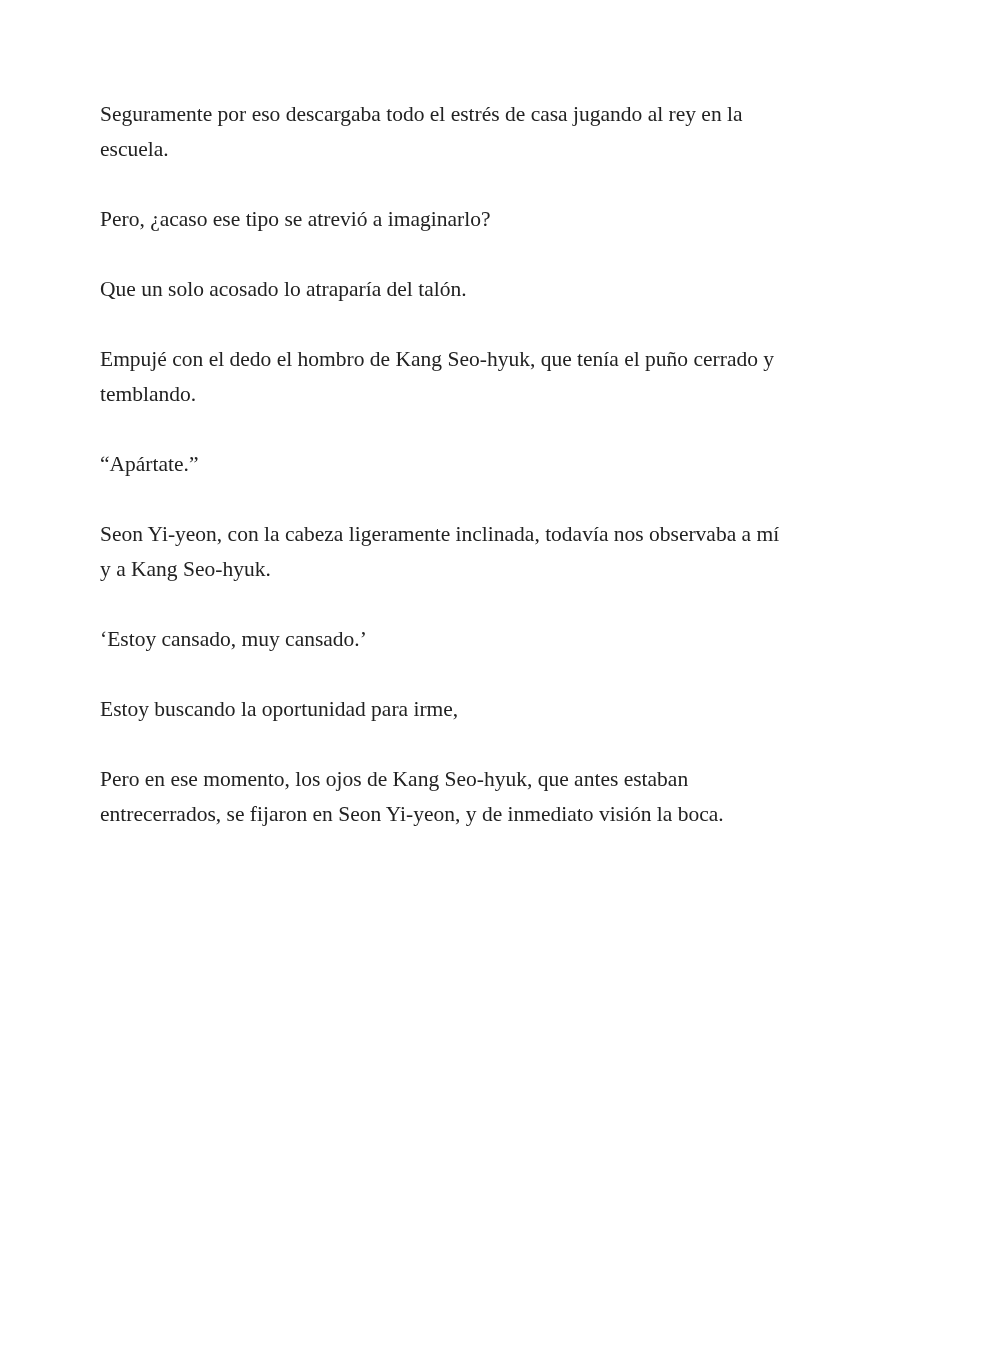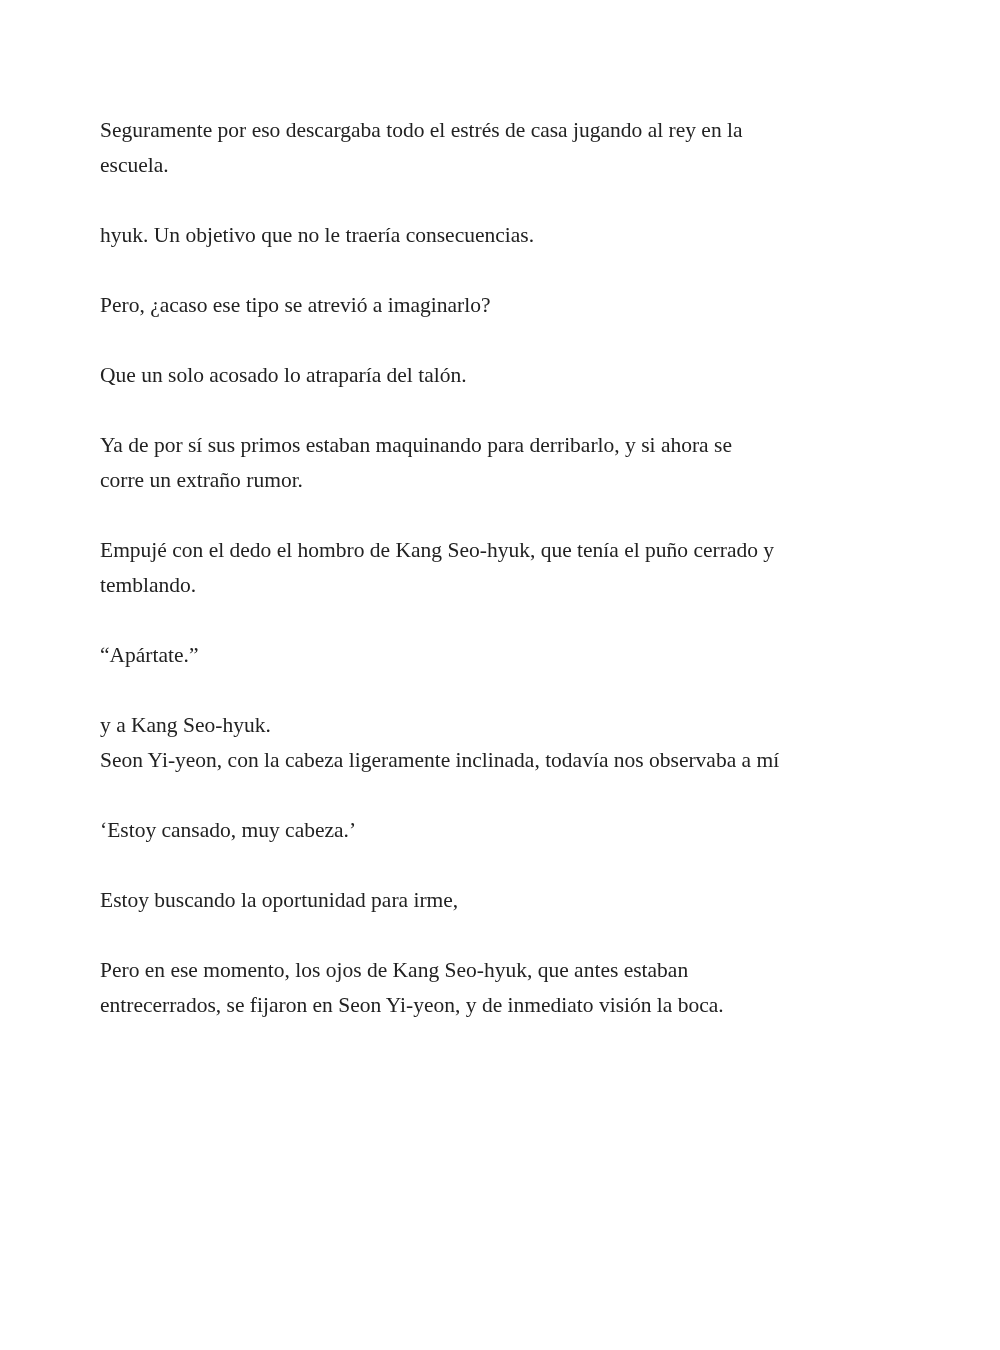--- a/index.html
+++ b/index.html
@@ -17,61 +17,56 @@
       position: absolute;
       left: 100px;
       top: 97px;
       width: 810px;
       font-family: "Liberation Serif", "DejaVu Serif", serif;
       font-size: 21.5px;
       line-height: 35px;
       color: #222222;
     }
     .para {
-      margin: 16px 0 35px 0;
+      margin: 0 0 35px 0;
     }
     .line {
       display: block;
       white-space: nowrap;
     }
   </style>
 </head>
 <body>
 
 <div class="page">
   <p class="para">
     <span class="line">Seguramente por eso descargaba todo el estrés de casa jugando al rey en la</span>
     <span class="line">escuela.</span>
   </p>
   <p class="para">
-    <span class="line">hyuk. Un objetivo que no le traería consecuencias.</span>
   </p>
   <p class="para">
     <span class="line">Pero, ¿acaso ese tipo se atrevió a imaginarlo?</span>
   </p>
   <p class="para">
     <span class="line">Que un solo acosado lo atraparía del talón.</span>
-  </p>
-  <p class="para">
-    <span class="line">Ya de por sí sus primos estaban maquinando para derribarlo, y si ahora se</span>
-    <span class="line">corre un extraño rumor.</span>
   </p>
   <p class="para">
     <span class="line">Empujé con el dedo el hombro de Kang Seo-hyuk, que tenía el puño cerrado y</span>
     <span class="line">temblando.</span>
   </p>
   <p class="para">
     <span class="line">“Apártate.”</span>
   </p>
   <p class="para">
+    <span class="line">Seon Yi-yeon, con la cabeza ligeramente inclinada, todavía nos observaba a mí</span>
     <span class="line">y a Kang Seo-hyuk.</span>
-    <span class="line">Seon Yi-yeon, con la cabeza ligeramente inclinada, todavía nos observaba a mí</span>
   </p>
   <p class="para">
-    <span class="line">‘Estoy cansado, muy cabeza.’</span>
+    <span class="line">‘Estoy cansado, muy cansado.’</span>
   </p>
   <p class="para">
     <span class="line">Estoy buscando la oportunidad para irme,</span>
   </p>
   <p class="para">
     <span class="line">Pero en ese momento, los ojos de Kang Seo-hyuk, que antes estaban</span>
     <span class="line">entrecerrados, se fijaron en Seon Yi-yeon, y de inmediato visión la boca.</span>
   </p>
 </div>
 

